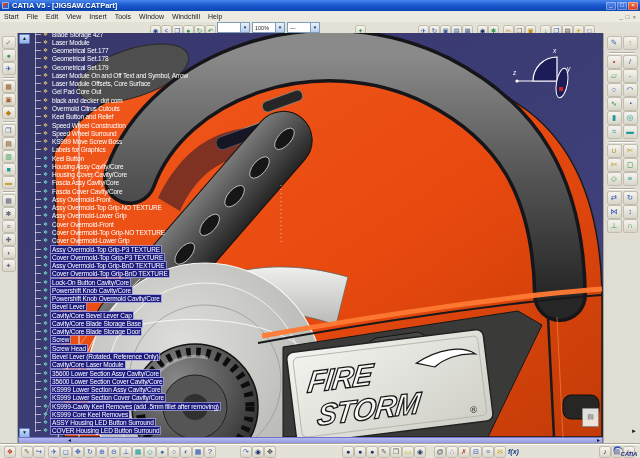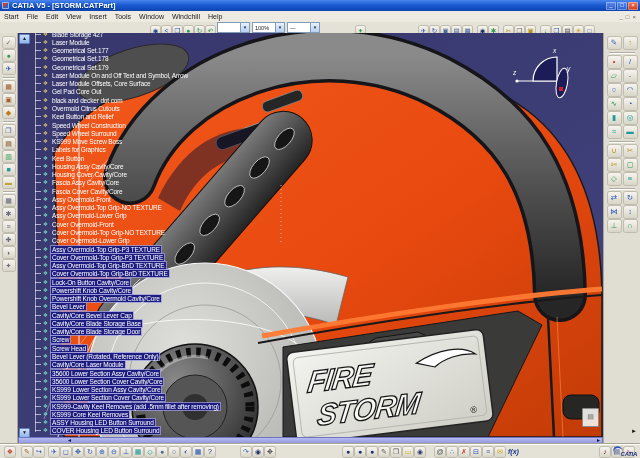--- a/index.html
+++ b/index.html
@@ -82,21 +82,21 @@
   .catia-logo{position:absolute;right:3px;top:445px;height:12px;display:flex;align-items:flex-end}
   .catia-swoosh{width:10px;height:9px;border-top:2px solid #2a52c0;border-radius:70% 100% 0 0/100% 100% 0 0;
     transform:rotate(-12deg);margin-right:-2px}
   .catia-text{font-size:6px;font-style:italic;font-weight:bold;color:#21327e;letter-spacing:-.3px}
 </style>
 </head>
 <body>
 
 <div class="abs titlebar">
   <div class="title-icon"></div>
-  <div class="title-text">CATIA V5 - [STORM.CATPart]</div>
+  <div class="title-text">CATIA V5 - [JIGSAW.CATPart]</div>
   <div class="win-btns">
     <div class="win-btn">_</div>
     <div class="win-btn">□</div>
     <div class="win-btn close">×</div>
   </div>
 </div>
 
 <div class="abs menubar">
   <span id="menu-items"><span class="menu-item">Start</span><span class="menu-item">File</span><span class="menu-item">Edit</span><span class="menu-item">View</span><span class="menu-item">Insert</span><span class="menu-item">Tools</span><span class="menu-item">Window</span><span class="menu-item">Windchill</span><span class="menu-item">Help</span></span>
   <span class="menu-mini">

